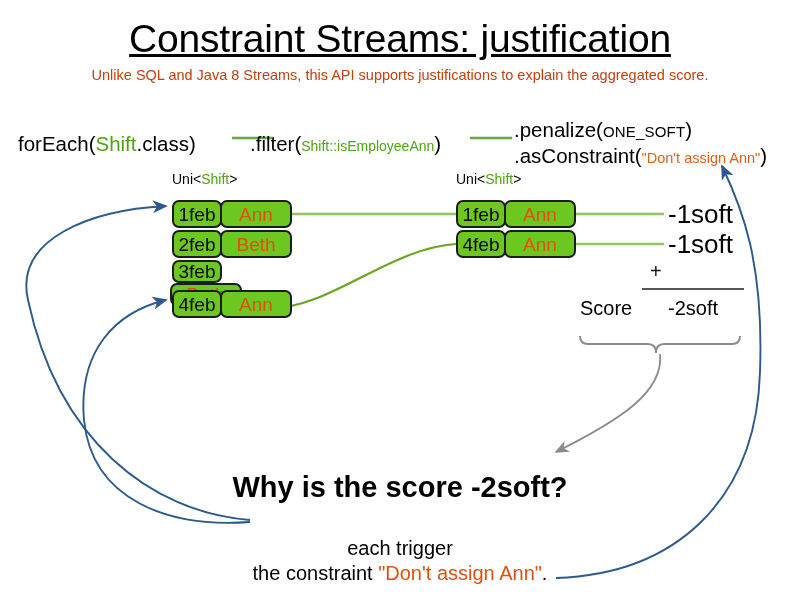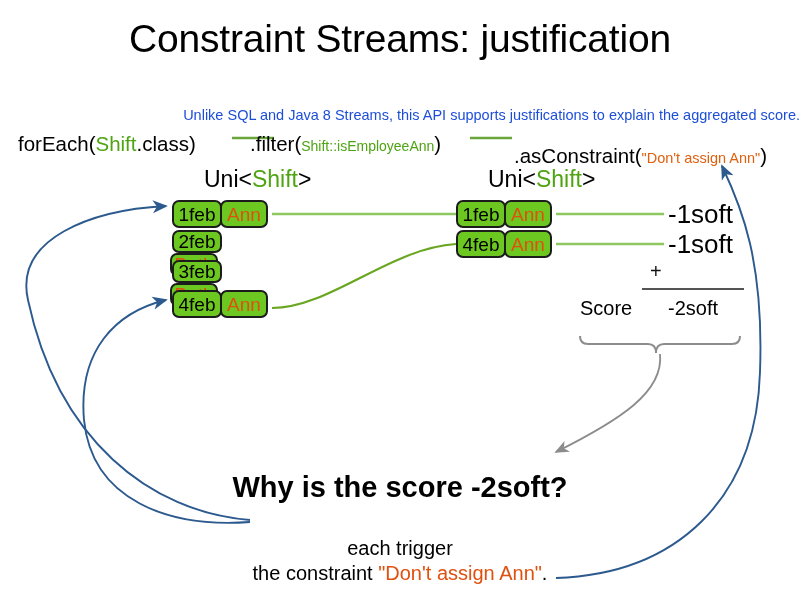--- a/index.html
+++ b/index.html
@@ -24,29 +24,29 @@
 
   
   #title {
     left: 0; top: 16px; width: 800px;
     text-align: center;
     font-size: 39px;
     line-height: 46px;
     letter-spacing: -0.2px;
     color: #000;
     white-space: nowrap;
+    text-decoration: underline;
   }
   #subtitle {
     left: 0; top: 66px; width: 800px;
-    text-align: right;
+    text-align: center;
     font-size: 14.5px;
     line-height: 18px;
-    color: #1d4ed8;
-    white-space: nowrap;
-    margin-top: 40px;
+    color: #c2410c;
+    white-space: nowrap;
   }
 
   
   .code {
     font-size: 20.5px;
     line-height: 26px;
     white-space: nowrap;
     color: #000;
   }
   .code .g { color: #4ea412; }
@@ -62,25 +62,24 @@
     font-size: 14.5px;
     color: #e06010;
   }
   #code-foreach { left: 18px; top: 131px; }
   #code-filter  { left: 250px; top: 131px; }
   #code-penalize { left: 514px; top: 117px; }
   #code-asconstraint { left: 514px; top: 143px; }
 
   
   .uni-label {
-    font-size: 23px;
+    font-size: 14px;
     line-height: 22px;
     white-space: nowrap;
     color: #000;
-    margin-left: 32px;
   }
   .uni-label .g { color: #4ea412; }
   #uni-left  { left: 172px; top: 168px; }
   #uni-right { left: 456px; top: 168px; }
 
   
   .shift-table { }
   .shift-row {
     position: absolute;
     height: 28px;
@@ -97,21 +96,21 @@
     justify-content: center;
     font-size: 19px;
     line-height: 19px;
   }
   .cell-date {
     width: 50px;
     color: #000000;
     border-right-width: 2px;
   }
   .cell-name {
-    width: 48px;
+    width: 72px;
     color: #e0500f;
     margin-left: -2px;
   }
 
   
   .soft-label {
     font-size: 26px;
     line-height: 19px;
     color: #000;
     white-space: nowrap;
@@ -209,31 +208,32 @@
 
     <path d="M250,522 C168,528 92,500 84,420 C78,350 116,312 166,300" stroke="#2c5a8e" stroke-width="1.9" fill="none" marker-end="url(#arrow-blue)"></path>
 
     <path d="M556,578 C676,574 756,500 760,372 C764,262 742,208 722,166" stroke="#2c5a8e" stroke-width="1.9" fill="none" marker-end="url(#arrow-blue)"></path>
   </svg>
 
   <div class="abs code" id="code-foreach"><span>forEach(</span><span class="g">Shift</span><span>.class)</span></div>
 
   <div class="abs code" id="code-filter"><span>.filter(</span><span class="small-ref">Shift::isEmployeeAnn</span><span>)</span></div>
 
+  <div class="abs code" id="code-penalize"><span>.penalize(</span><span class="smallcaps">ONE_SOFT</span><span>)</span></div>
 
   <div class="abs code" id="code-asconstraint"><span>.asConstraint(</span><span class="str-small">"Don't assign Ann"</span><span>)</span></div>
 
   <div class="abs uni-label" id="uni-left"><span>Uni&lt;</span><span class="g">Shift</span><span>&gt;</span></div>
 
   <div class="abs shift-table">
     <div class="shift-row" style="left:172px; top:200px;">
       <div class="cell cell-date">1feb</div>
       <div class="cell cell-name">Ann</div>
     </div>
-    <div class="shift-row" style="left:172px; top:230px;flex-direction:column;">
+    <div class="shift-row" style="left:172px; top:230px;">
       <div class="cell cell-date">2feb</div>
       <div class="cell cell-name">Beth</div>
     </div>
     <div class="shift-row" style="left:172px; top:260px;flex-direction:column;">
       <div class="cell cell-date">3feb</div>
       <div class="cell cell-name">Beth</div>
     </div>
     <div class="shift-row" style="left:172px; top:290px;">
       <div class="cell cell-date">4feb</div>
       <div class="cell cell-name">Ann</div>

